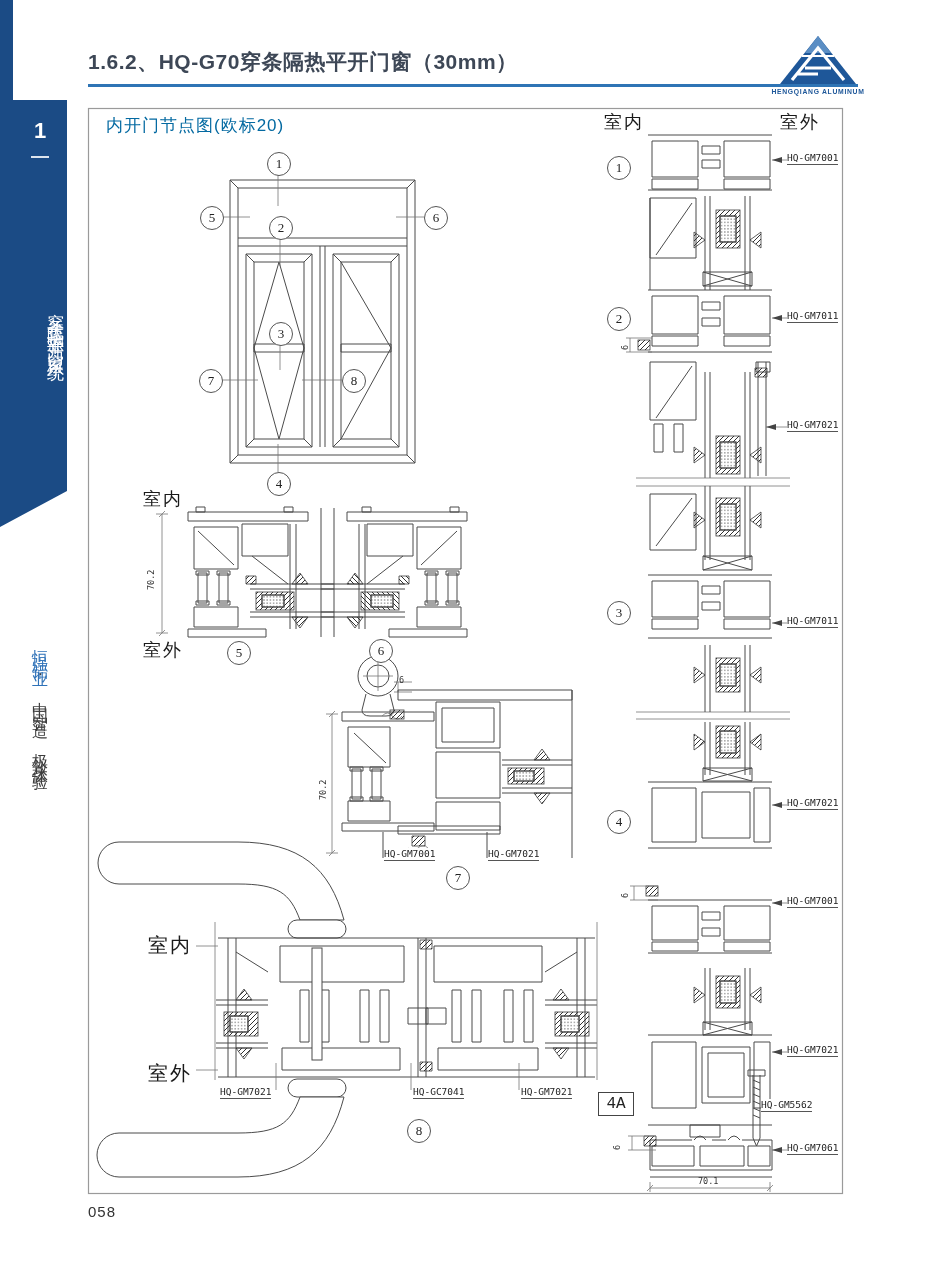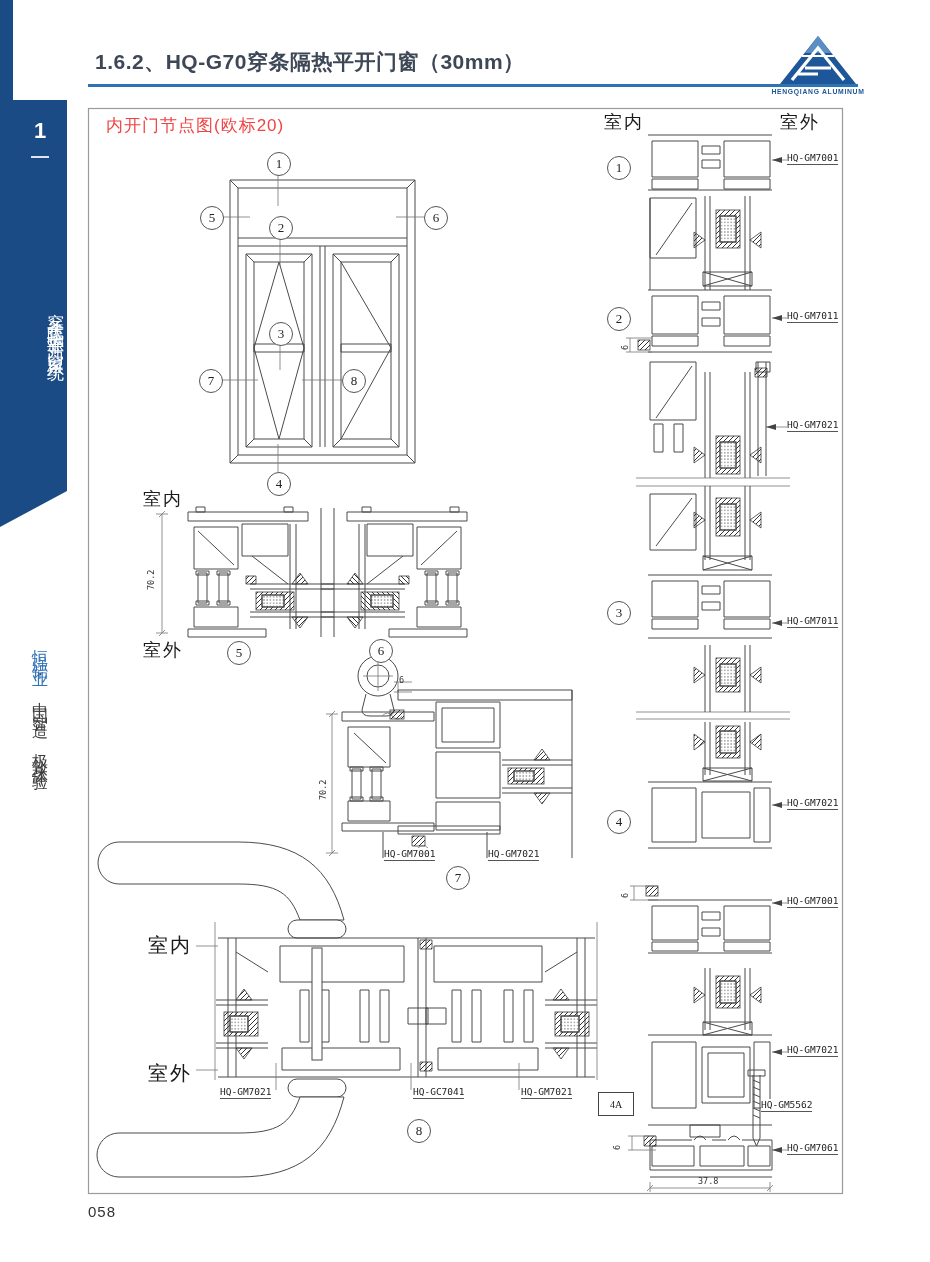--- a/index.html
+++ b/index.html
@@ -19,26 +19,26 @@
   .logotext{font-size:6.8px;font-weight:bold;color:#1e5799;letter-spacing:.7px;text-align:center;}
   .ribbon{background:#1b4b85;clip-path:polygon(0 0,13px 0,13px 100px,67px 100px,67px 491px,0 527px);z-index:2;}
   .chapno{color:#fff;font-size:22px;font-weight:bold;text-align:center;}
   .chapline{background:rgba(255,255,255,.85);}
   .vtext{writing-mode:vertical-rl;text-orientation:upright;}
   .chaptitle{color:#fff;font-size:17px;letter-spacing:5px;text-align:center;}
   .slogan{font-size:16px;letter-spacing:7px;color:#3c3c3c;}
   .slogan .brand{color:#2f72b8;}
   .room{font-size:18px;letter-spacing:2px;color:#1a1a1a;white-space:nowrap;}
   .room.big{font-size:20px;}
-  .sectitle{font-size:17px;color:#ef4444;letter-spacing:1px;white-space:nowrap;}
+  .sectitle{font-size:17px;color:#0369a1;letter-spacing:1px;white-space:nowrap;}
   .callout{width:22px;height:22px;border:1px solid #555;border-radius:50%;background:#fff;
            display:flex;align-items:center;justify-content:center;font-size:13px;color:#222;z-index:3;
            font-family:"Liberation Serif",serif;}
   .boxlabel{width:34px;height:22px;border:1px solid #444;background:#fff;display:flex;align-items:center;
-            justify-content:center;font-size:10px;font-family:Liberation Serif, serif;color:#222;z-index:3;text-align:center;}
+            justify-content:center;font-size:16px;font-family:Liberation Mono, monospace;color:#222;z-index:3;text-align:center;}
   .plabel{font-family:"DejaVu Sans Mono",monospace;font-size:9.5px;color:#222;border-bottom:1px solid #555;
           padding-bottom:1px;white-space:nowrap;background:#fff;z-index:3;}
   .dim{font-size:8.5px;color:#333;font-family:"DejaVu Sans Mono",monospace;white-space:nowrap;}
   .rot{transform:rotate(-90deg);transform-origin:left top;}
   .footer-no{font-size:15px;color:#333;letter-spacing:1px;}
   .footer-note{font-size:11px;color:#555;letter-spacing:.5px;white-space:nowrap;}
 </style>
 </head>
 <body>
 
@@ -246,21 +246,21 @@
     </g>
 
     <g transform="translate(772,34)">
       <polygon points="46,2 8,50 84,50" fill="#1e5799"></polygon>
       <polygon points="46,2 33,19 59,19" fill="#5b8ec4"></polygon>
       <line x1="30" y1="22" x2="62" y2="22" stroke="#fff" stroke-width="2"></line>
       <path d="M20,46 L46,14 L72,46 M33,34 H59 M26,40 H46" stroke="#fff" stroke-width="3.2" fill="none"></path>
     </g>
   </svg>
 
-  <div class="txt title abs" style="left:88px;top:48px;margin-left:7px;">1.6.2、HQ-G70穿条隔热平开门窗（30mm）</div>
+  <div class="txt title abs" style="left:88px;top:48px;">1.6.2、HQ-G70穿条隔热平开门窗（30mm）</div>
   <div class="rule abs" style="left:88px;top:84px;width:770px;height:3px;z-index:2;"></div>
   <div class="txt logotext abs" style="left:748px;top:88px;width:140px;">HENGQIANG ALUMINUM</div>
 
   <div class="abs ribbon" style="left:0;top:0;width:67px;height:530px;"></div>
   <div class="abs chapno" style="left:13px;top:118px;width:54px;z-index:3;">1</div>
   <div class="abs chapline" style="left:31px;top:156px;width:18px;height:2px;z-index:3;"></div>
   <div class="abs vtext chaptitle" style="left:13px;top:172px;width:54px;height:310px;z-index:3;">穿条式隔热平开门窗系统</div>
   <div class="abs vtext slogan" style="left:10px;top:518px;width:40px;height:370px;z-index:3;text-align:center;"><span class="brand">恒强铝业</span><span>·</span><span>中国智造 极致体验</span></div>
 
   <div class="txt sectitle abs" style="left:106px;top:114px;">内开门节点图(欧标20)</div>
@@ -304,21 +304,21 @@
 
   <div class="plabel abs" style="left:384px;top:848px;">HQ-GM7001</div>
   <div class="plabel abs" style="left:488px;top:848px;">HQ-GM7021</div>
 
   <div class="plabel abs" style="left:220px;top:1086px;">HQ-GM7021</div>
   <div class="plabel abs" style="left:413px;top:1086px;">HQ-GC7041</div>
   <div class="plabel abs" style="left:521px;top:1086px;">HQ-GM7021</div>
 
   <div class="txt dim rot abs" style="left:146px;top:590px;">70.2</div>
   <div class="txt dim rot abs" style="left:318px;top:800px;">70.2</div>
-  <div class="txt dim abs" style="left:698px;top:1176px;">37.8</div>
+  <div class="txt dim abs" style="left:698px;top:1176px;">70.1</div>
   <div class="txt dim rot abs" style="left:620px;top:350px;">6</div>
   <div class="txt dim abs" style="left:399px;top:675px;">6</div>
   <div class="txt dim rot abs" style="left:620px;top:898px;">6</div>
   <div class="txt dim rot abs" style="left:612px;top:1150px;">6</div>
 
   <div class="txt footer-no abs" style="left:88px;top:1203px;">058</div>
 
 </div>
 
 </body></html>

